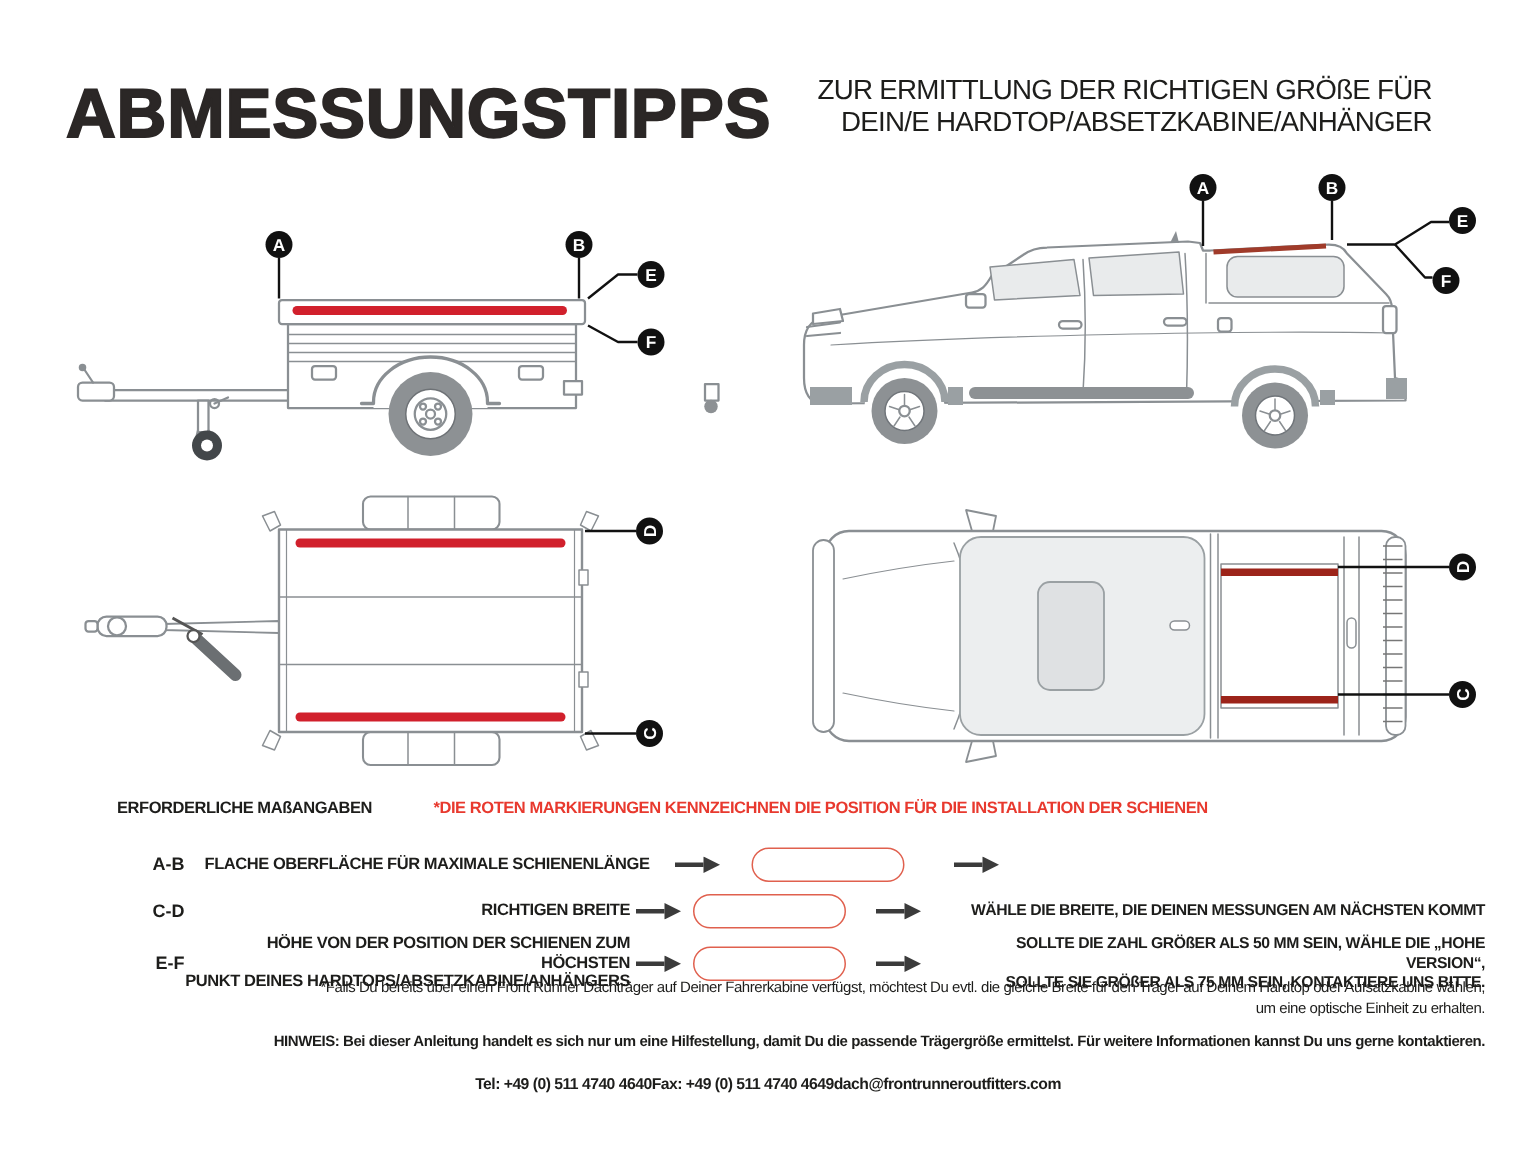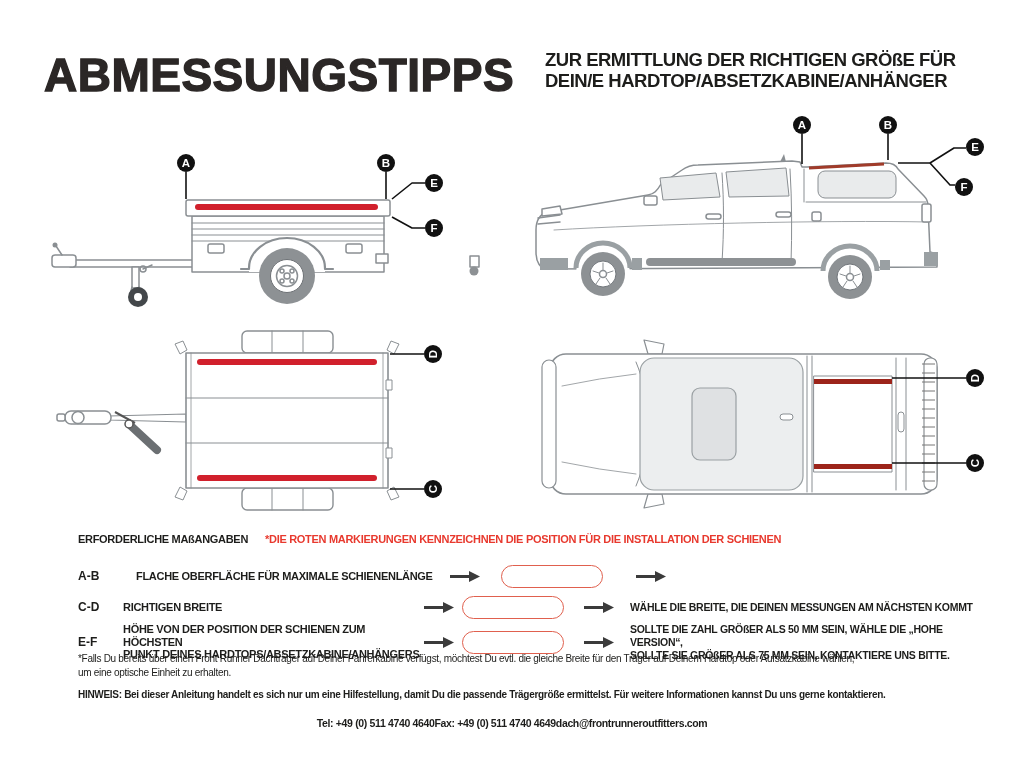--- a/index.html
+++ b/index.html
@@ -1,27 +1,27 @@
 <!DOCTYPE html>
 <html><head>
 <meta charset="utf-8">
 <style>
   html,body{margin:0;padding:0;background:#fff;}
   .page{position:relative;width:1024px;height:768px;background:#ffffff;overflow:hidden;
-        font-family:"Liberation Sans",sans-serif;color:#1d1d1b;}
+        font-family:"Liberation Sans",sans-serif;color:#1d1d1b;text-align:right;}
   .title{position:absolute;left:44px;top:48px;margin:0;font-size:46px;font-weight:900;
          letter-spacing:.5px;color:#2b2726;-webkit-text-stroke:1.3px #2b2726;}
-  .subtitle{position:absolute;left:545px;top:49px;font-size:18.5px;font-weight:700;
+  .subtitle{position:absolute;left:545px;top:49px;font-size:18.5px;font-weight:400;
             line-height:21px;letter-spacing:-.5px;white-space:pre-line;color:#1d1d1b;}
   .fig{position:absolute;}
   .fig svg{display:block;}
   
   .meas-head{position:absolute;left:78px;top:533px;display:flex;gap:17px;align-items:baseline;
              font-size:11px;font-weight:700;letter-spacing:-.3px;}
-  .mnote{color:#e8392e;}
+  .mnote{color:#e8392e;margin-left:24px;}
   .rows{position:absolute;left:78px;top:560px;width:912px;}
   .mrow{display:grid;grid-template-columns:45px 297px 42px 106px 60px auto;align-items:center;}
   .mrow.r1{height:32px;gap:13px;}
   .mrow.r2{height:30px;}
   .mrow.r3{height:40px;}
   .rng{font-size:12px;font-weight:700;letter-spacing:0;}
   .lbl{font-size:11px;font-weight:700;letter-spacing:-.3px;line-height:12.5px;white-space:pre-line;}
   .arr{display:flex;align-items:center;justify-content:flex-start;padding-left:4px;}
   .arr2{padding-left:16px;}
   .pill{width:100px;height:21px;border:1.6px solid #e0604e;border-radius:12px;background:#fff;}

